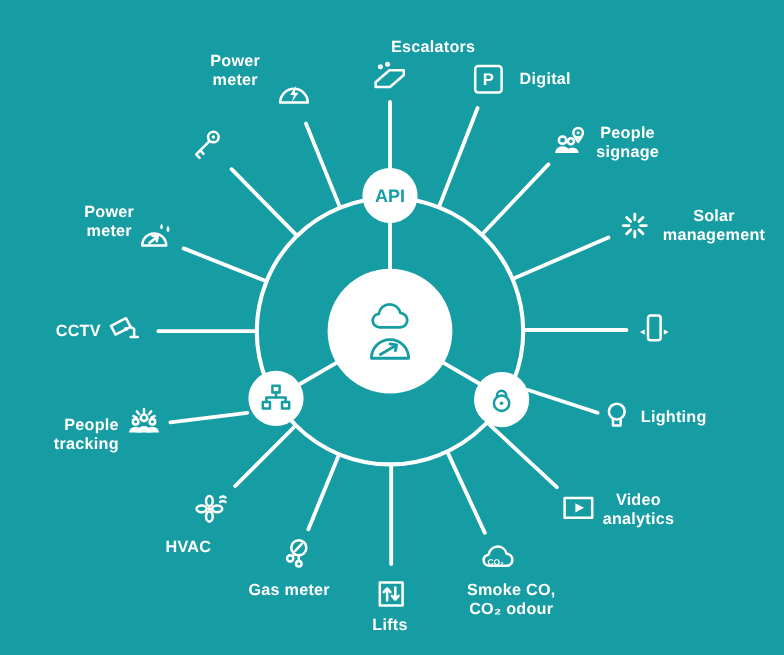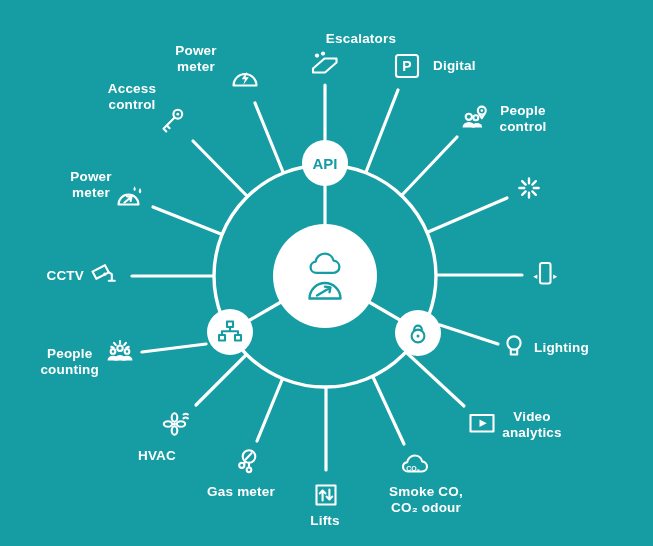--- a/index.html
+++ b/index.html
@@ -15,21 +15,21 @@
              stroke-linecap:round;stroke-linejoin:round;}
   .f{fill:currentColor;stroke:none;}
   .icon-text{font:700 14px "Liberation Sans",sans-serif;}
   .icon-text-sm{font:700 7px "Liberation Sans",sans-serif;}
   .api-text{font:700 15px "Liberation Sans",sans-serif;fill:#169ca3;stroke:none;}
   #labels-layer{position:absolute;left:0;top:0;width:100%;height:100%;pointer-events:none;}
   .label{position:absolute;color:#fff;font:700 13.5px/16px "Liberation Sans",sans-serif;
          letter-spacing:.2px;white-space:nowrap;}
   .align-center{transform:translate(-50%,-50%);text-align:center;}
   .align-left{transform:translate(0,-50%);text-align:left;}
-  .align-right{transform:translate(-100%,-50%);text-align:center;}
+  .align-right{transform:translate(-100%,-50%);text-align:right;}
 </style>
 </head>
 <body>
 
 <div id="canvas">
 <svg id="diagram-svg" width="653" height="546" viewBox="0 0 653 546">
   <defs>
     <path id="cloud-shape" d="M9 21.5 C6 21.5 4 19.3 4 16.8 C4 14.4 5.8 12.5 8.2 12.2 C8.7 8.4 11.9 5.5 15.8 5.5 C19.4 5.5 22.4 8 23.2 11.4 C25.9 11.7 28 13.9 28 16.6 C28 19.3 25.8 21.5 23.1 21.5 Z"></path>
     <g id="icon-escalator">
       <path d="M4 21.5 L15.5 11.5 H27.5 V15.5 L16 25.5 H4 Z"></path>
@@ -193,21 +193,25 @@
 
 <div id="labels-layer">
       <div class="label align-center" style="left: 325px; top: 39px; margin-left: 36px;">
         <div>Escalators</div>
       </div>
       <div class="label align-left" style="left: 433px; top: 66px;">
         <div>Digital</div>
       </div>
       <div class="label align-center" style="left: 523px; top: 119px;">
         <div>People</div>
-        <div>control</div>
+        <div>signage</div>
+      </div>
+      <div class="label align-center" style="left: 595px; top: 188px;">
+        <div>Solar</div>
+        <div>management</div>
       </div>
       <div class="label align-left" style="left: 534px; top: 348px;">
         <div>Lighting</div>
       </div>
       <div class="label align-center" style="left: 426px; top: 500px;">
         <div>Smoke CO,</div>
         <div>CO₂ odour</div>
       </div>
       <div class="label align-center" style="left: 532px; top: 425px;">
         <div>Video</div>
@@ -217,31 +221,27 @@
         <div>Lifts</div>
       </div>
       <div class="label align-center" style="left: 241px; top: 492px; text-align: center;">
         <div>Gas meter</div>
       </div>
       <div class="label align-center" style="left: 157px; top: 456px;">
         <div>HVAC</div>
       </div>
       <div class="label align-right" style="left: 99px; top: 362px;">
         <div>People</div>
-        <div>counting</div>
+        <div>tracking</div>
       </div>
       <div class="label align-right" style="left: 84px; top: 276px;">
         <div>CCTV</div>
       </div>
       <div class="label align-center" style="left: 91px; top: 185px;">
         <div>Power</div>
         <div>meter</div>
       </div>
-      <div class="label align-center" style="left: 132px; top: 97px;">
-        <div>Access</div>
-        <div>control</div>
-      </div>
       <div class="label align-center" style="left: 196px; top: 59px;">
         <div>Power</div>
         <div>meter</div>
       </div>
     </div>
 </div>
 
 </body></html>

